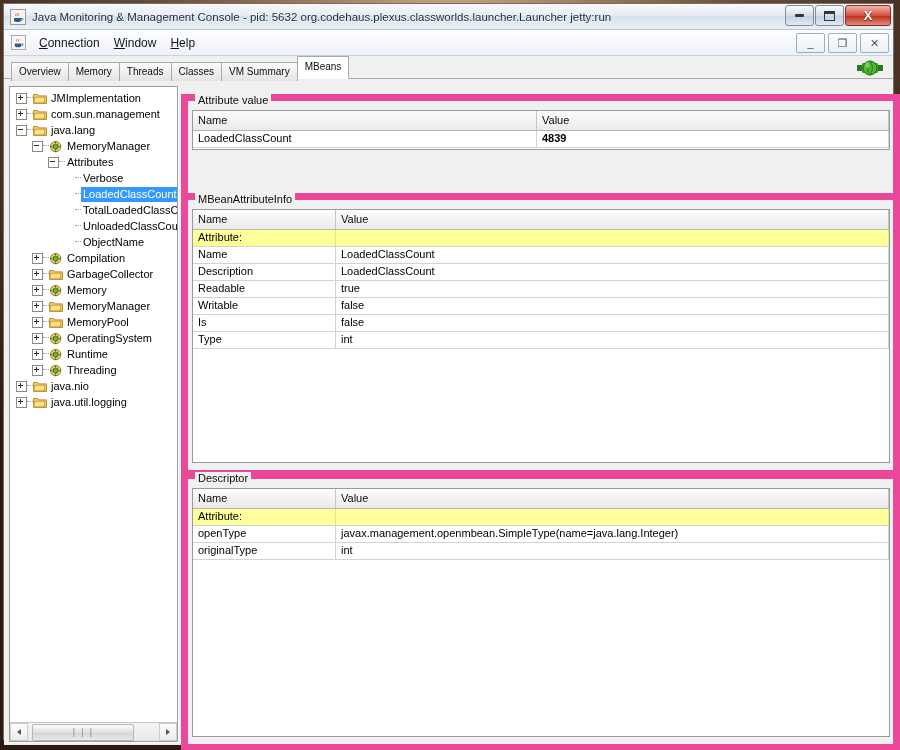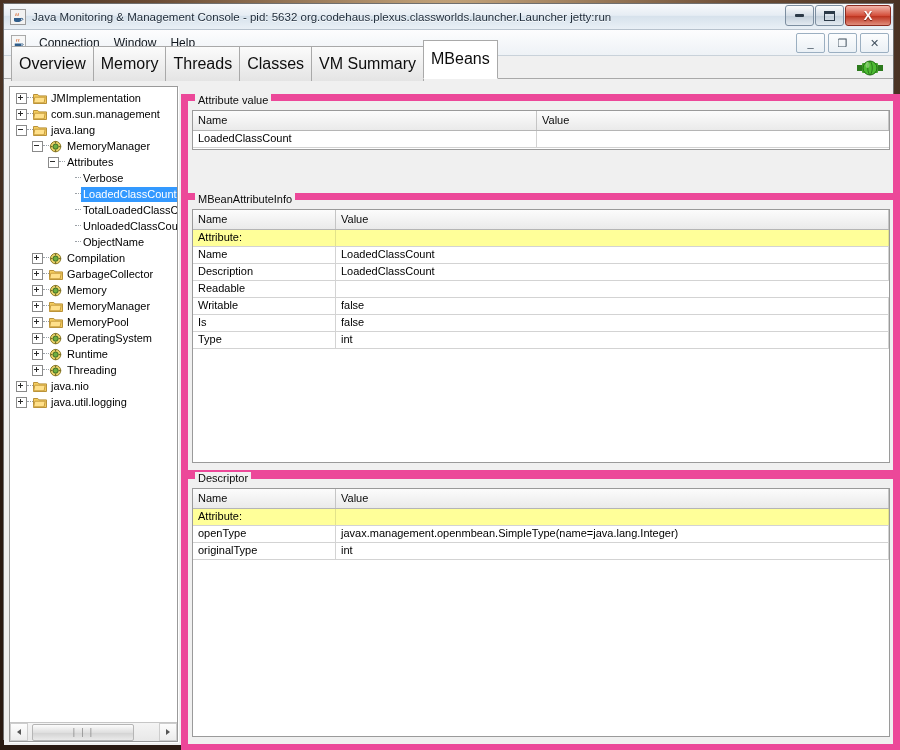--- a/index.html
+++ b/index.html
@@ -74,21 +74,21 @@
   }
 
   
   #tabstrip{
     height:22px;position:relative;
     background:#f0f0f0;
     border-bottom:1px solid #a9a9a9;
     padding-left:7px;display:flex;align-items:flex-end;
   }
   .tab{
-    height:18px;line-height:18px;padding:8px 7px;font-size:16px;color:#0d0d0d;
+    height:18px;line-height:18px;padding:0 7px;font-size:10px;color:#0d0d0d;
     border:1px solid #a9a9a9;border-bottom:none;
     background:linear-gradient(180deg,#fbfbfb,#e4e4e4);
     margin-right:-1px;
     position:relative;top:3px;margin-top:36px;
   }
   .tab.active{
     height:21px;line-height:20px;top:1px;
     background:#fff;border-bottom:1px solid #fff;z-index:3;
     font-weight:normal;
   }
@@ -459,20 +459,21 @@
 
       <div class="groupbox" style="left:0;top:8px;width:705px;height:92px;">
         <span class="gb-title">Attribute value</span>
         <div class="tbl" style="left:4px;top:9px;width:696px;height:38px;">
           <div class="hdr">
             <div class="hc" style="width:344px">Name</div>
             <div class="hc grow">Value</div>
           </div>
           <div class="row">
             <div class="c" style="width:344px">LoadedClassCount</div>
+            <div class="c grow bold">4839</div>
           </div>
         </div>
       </div>
 
       <div class="groupbox" style="left:0;top:107px;width:705px;height:270px;">
         <span class="gb-title">MBeanAttributeInfo</span>
         <div class="tbl" style="left:4px;top:9px;width:696px;height:252px;">
           <div class="hdr">
             <div class="hc" style="width:143px">Name</div>
             <div class="hc grow">Value</div>
@@ -485,20 +486,21 @@
               <div class="row">
                 <div class="c" style="width: 143px;">Name</div>
                 <div class="c grow">LoadedClassCount</div>
               </div>
               <div class="row">
                 <div class="c" style="width: 143px;">Description</div>
                 <div class="c grow">LoadedClassCount</div>
               </div>
               <div class="row">
                 <div class="c" style="width: 143px;">Readable</div>
+                <div class="c grow">true</div>
               </div>
               <div class="row">
                 <div class="c" style="width: 143px;">Writable</div>
                 <div class="c grow">false</div>
               </div>
               <div class="row">
                 <div class="c" style="width: 143px;">Is</div>
                 <div class="c grow">false</div>
               </div>
               <div class="row">

